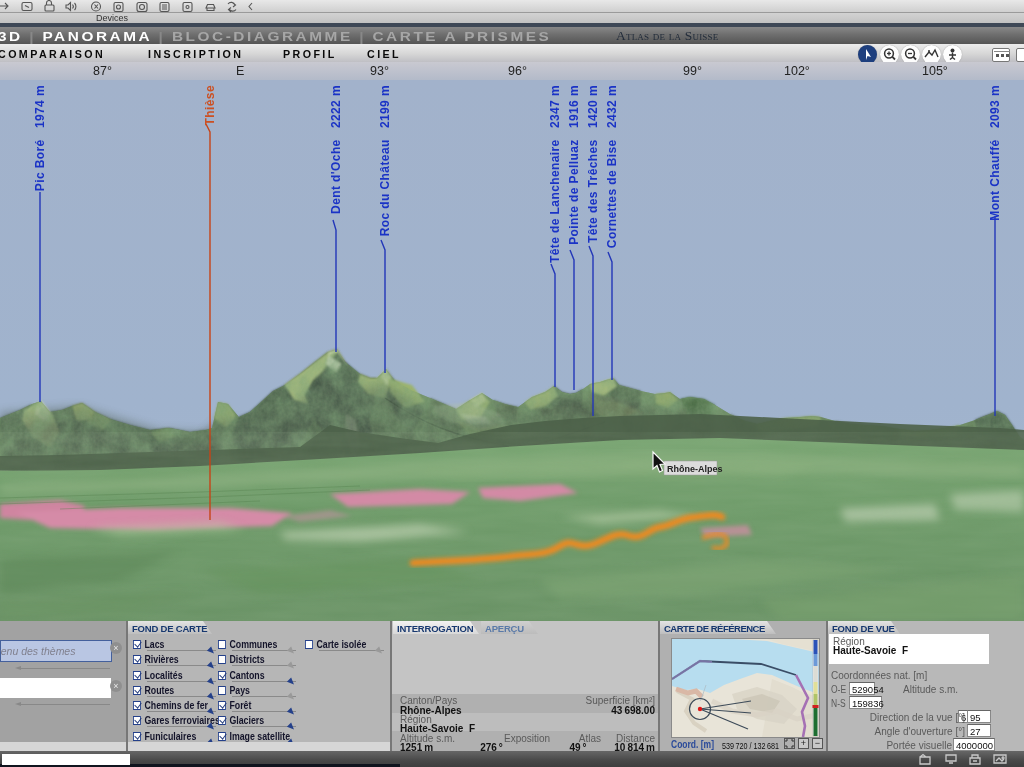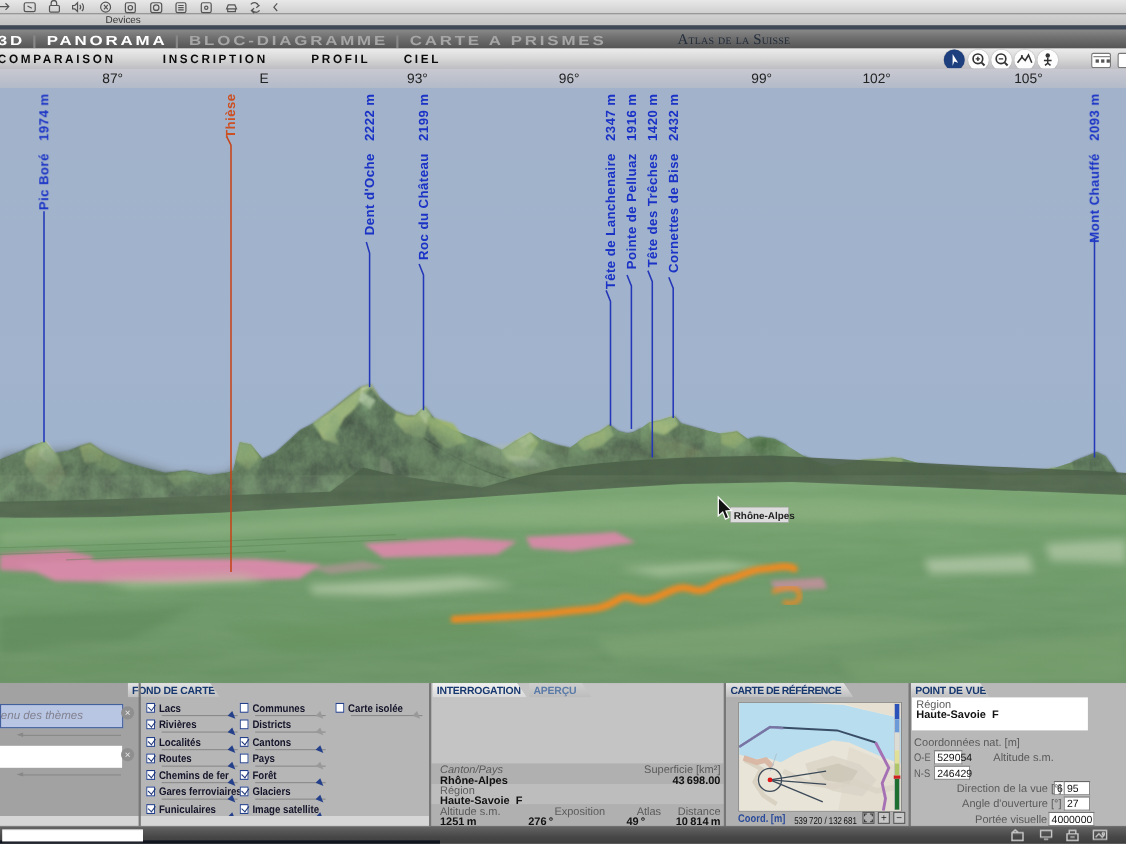--- a/index.html
+++ b/index.html
@@ -307,21 +307,21 @@
     <div class="abs" style="left:-8px;top:24px;font-size:10.5px;font-style:italic;color:#80808e;">menu des thèmes</div>
     <div class="abs" style="left:110px;top:21px;width:12px;height:12px;border-radius:50%;background:#8f8f8f;color:#e8e8e8;font-size:9px;text-align:center;line-height:12px;">×</div>
     <div class="abs" style="left:18px;top:47px;width:92px;height:1px;background:#888;"></div>
     <div class="abs" style="left:15px;top:45px;width:0;height:0;border-right:6px solid #888;border-top:2.5px solid transparent;border-bottom:2.5px solid transparent;"></div>
     <div class="abs" style="left:0;top:57px;width:111px;height:20px;background:#fff;"></div>
     <div class="abs" style="left:110px;top:59px;width:12px;height:12px;border-radius:50%;background:#8f8f8f;color:#e8e8e8;font-size:9px;text-align:center;line-height:12px;">×</div>
     <div class="abs" style="left:18px;top:83px;width:92px;height:1px;background:#888;"></div>
     <div class="abs" style="left:15px;top:81px;width:0;height:0;border-right:6px solid #888;border-top:2.5px solid transparent;border-bottom:2.5px solid transparent;"></div>
 
     <div class="abs" style="left:128px;top:0;width:263px;height:130px;background:#b6b6b6;"></div>
-    <div class="panel-tab" style="left:116px;width:84px;">FOND DE CARTE</div>
+    <div class="panel-tab" style="left:128px;width:84px;">FOND DE CARTE</div>
     <div class="chkrow" style="left:133px;top:18px;"><span class="cbox c"></span>Lacs</div>
     <div class="sline" style="left:147px;top:29px;width:69px;"></div>
     <div class="sarrow" style="left:208px;top:27px;"></div>
     <div class="chkrow" style="left:133px;top:33px;"><span class="cbox c"></span>Rivières</div>
     <div class="sline" style="left:147px;top:44px;width:69px;"></div>
     <div class="sarrow" style="left:208px;top:42px;"></div>
     <div class="chkrow" style="left:133px;top:49px;"><span class="cbox c"></span>Localités</div>
     <div class="sline" style="left:147px;top:60px;width:69px;"></div>
     <div class="sarrow" style="left:208px;top:58px;"></div>
     <div class="chkrow" style="left:133px;top:64px;"><span class="cbox c"></span>Routes</div>
@@ -360,21 +360,21 @@
     <div class="chkrow" style="left:305px;top:18px;"><span class="cbox "></span>Carte isolée</div>
     <div class="sline" style="left:319px;top:29px;width:65px;"></div>
     <div class="sarrow g" style="left:376px;top:27px;"></div>
 
     <div class="abs" style="left:392px;top:0;width:266px;height:130px;background:#c4c4c4;"></div>
     <div class="panel-tab" style="left:393px;width:86px;background:linear-gradient(#f2f2f2,#d8d8d8);">INTERROGATION</div>
     <div class="panel-tab" style="left:481px;width:57px;color:#5a7aa8;background:linear-gradient(#cfcfcf,#bcbcbc);">APERÇU</div>
     <div class="abs" style="left:392px;top:73px;width:266px;height:19px;background:#b0b0b0;"></div>
     <div class="abs" style="left:392px;top:92px;width:266px;height:18px;background:#bdbdbd;"></div>
     <div class="abs" style="left:392px;top:110px;width:266px;height:20px;background:#b0b0b0;"></div>
-    <div class="abs glabel" style="left:400px;top:74px;font-style:italic;">Canton/Pays</div>
+    <div class="abs glabel" style="left:400px;top:74px;">Canton/Pays</div>
     <div class="abs gval" style="left:400px;top:84px;">Rhône-Alpes</div>
     <div class="abs glabel" style="left:530px;top:74px;width:125px;text-align:right;">Superficie [km²]</div>
     <div class="abs gval" style="left:530px;top:84px;width:125px;text-align:right;">43 698.00</div>
     <div class="abs glabel" style="left:400px;top:93px;">Région</div>
     <div class="abs gval" style="left:400px;top:102px;">Haute-Savoie&nbsp;&nbsp;F</div>
     <div class="abs glabel" style="left:400px;top:112px;">Altitude s.m.</div>
     <div class="abs gval" style="left:400px;top:121px;">1251 m</div>
     <div class="abs glabel" style="left:504px;top:112px;">Exposition</div>
     <div class="abs gval" style="left:460px;top:121px;width:63px;text-align:center;">276 °</div>
     <div class="abs glabel" style="left:555px;top:112px;width:46px;text-align:right;">Atlas</div>
@@ -419,31 +419,31 @@
     <div class="abs" style="left:671px;top:118px;font-size:10px;font-weight:bold;color:#2a4a9a;transform:scaleX(0.85);transform-origin:0 0;">Coord. [m]</div>
     <div class="abs" style="left:722px;top:119.5px;font-size:9px;color:#111;transform:scaleX(0.8);transform-origin:0 0;">539 720 / 132 681</div>
     <div class="abs" style="left:784px;top:117px;width:11px;height:11px;border:1px solid #555;"></div>
     <svg class="abs" style="left:784px;top:117px;" width="11" height="11">
         <path d="M2,4 L2,2 L4,2 M7,2 L9,2 L9,4 M9,7 L9,9 L7,9 M4,9 L2,9 L2,7" stroke="#333" stroke-width="1" fill="none"></path>
       </svg>
     <div class="abs" style="left:798px;top:117px;width:11px;height:11px;border:1px solid #555;background:#c8c8c8;color:#222;font-size:9px;text-align:center;line-height:9px;">+</div>
     <div class="abs" style="left:812px;top:117px;width:11px;height:11px;border:1px solid #555;background:#c8c8c8;color:#222;font-size:9px;text-align:center;line-height:9px;">−</div>
 
     <div class="abs" style="left:828px;top:0;width:196px;height:130px;background:#b8b8b8;"></div>
-    <div class="panel-tab" style="left:828px;width:72px;">POINT DE VUE</div>
+    <div class="panel-tab" style="left:828px;width:72px;">FOND DE VUE</div>
     <div class="abs" style="left:829px;top:13px;width:160px;height:30px;background:#fff;"></div>
     <div class="abs glabel" style="left:833px;top:15px;">Région</div>
     <div class="abs gval" style="left:833px;top:24px;">Haute-Savoie&nbsp;&nbsp;F</div>
     <div class="abs glabel" style="left:831px;top:49px;">Coordonnées nat. [m]</div>
     <div class="abs glabel" style="left:831px;top:63px;transform:scaleX(0.85);transform-origin:0 0;">O-E</div>
     <div class="ibox" style="left:849px;top:61px;width:26px;">529054</div>
     <div class="abs glabel" style="left:903px;top:63px;">Altitude s.m.</div>
     <div class="ibox" style="left:958px;top:61px;width:33px;margin-top:28px;">614</div>
     <div class="abs glabel" style="left:831px;top:77px;transform:scaleX(0.85);transform-origin:0 0;">N-S</div>
-    <div class="ibox" style="left:849px;top:75px;width:33px;">246429</div>
+    <div class="ibox" style="left:849px;top:75px;width:33px;">159836</div>
     <div class="abs glabel" style="left:860px;top:91px;width:105px;text-align:right;">Direction de la vue [°]</div>
     <div class="ibox" style="left:967px;top:89px;width:24px;">95</div>
     <div class="abs glabel" style="left:860px;top:105px;width:105px;text-align:right;">Angle d'ouverture [°]</div>
     <div class="ibox" style="left:967px;top:103px;width:24px;">27</div>
     <div class="abs glabel" style="left:860px;top:119px;width:92px;text-align:right;">Portée visuelle</div>
     <div class="ibox" style="left:953px;top:117px;width:42px;">4000000</div>
     <div class="abs" style="left:0;top:121px;width:391px;height:9px;background:#d6d6d6;"></div>
 
     <div class="abs" style="left:126px;top:0;width:2px;height:130px;background:#777;"></div>
     <div class="abs" style="left:390px;top:0;width:2px;height:130px;background:#777;"></div>

